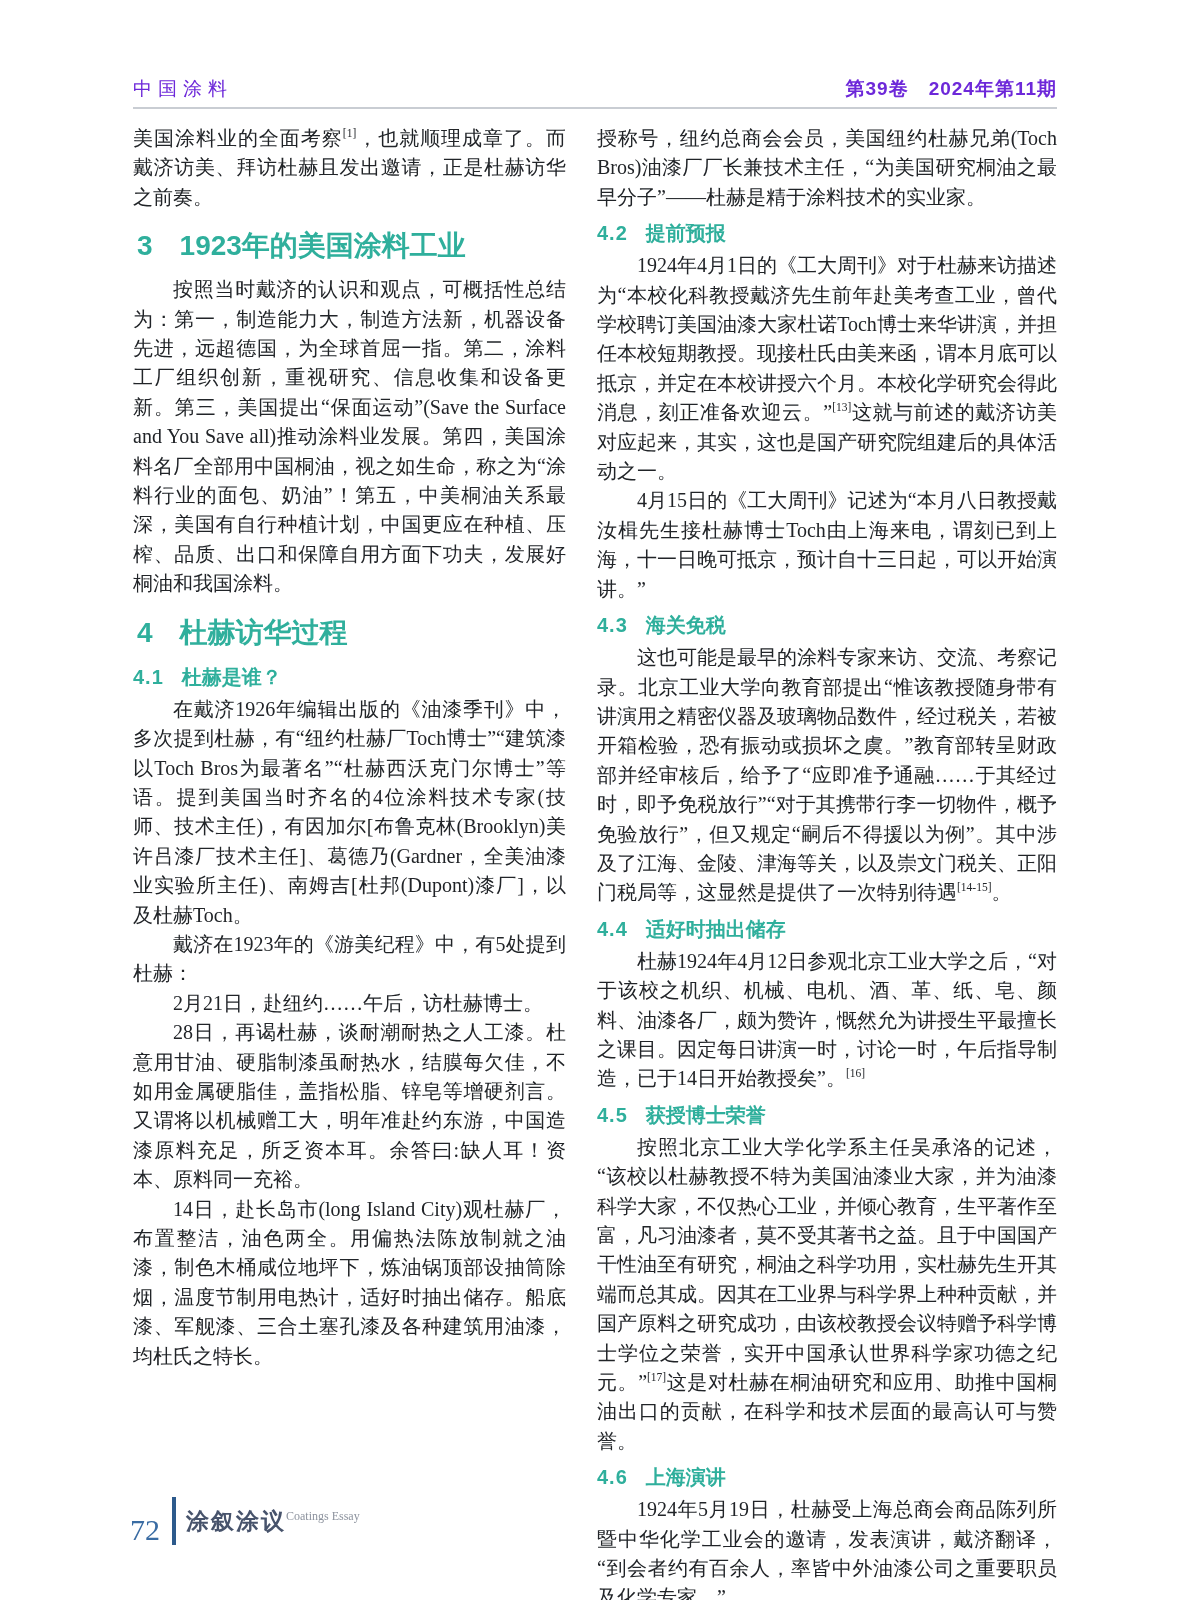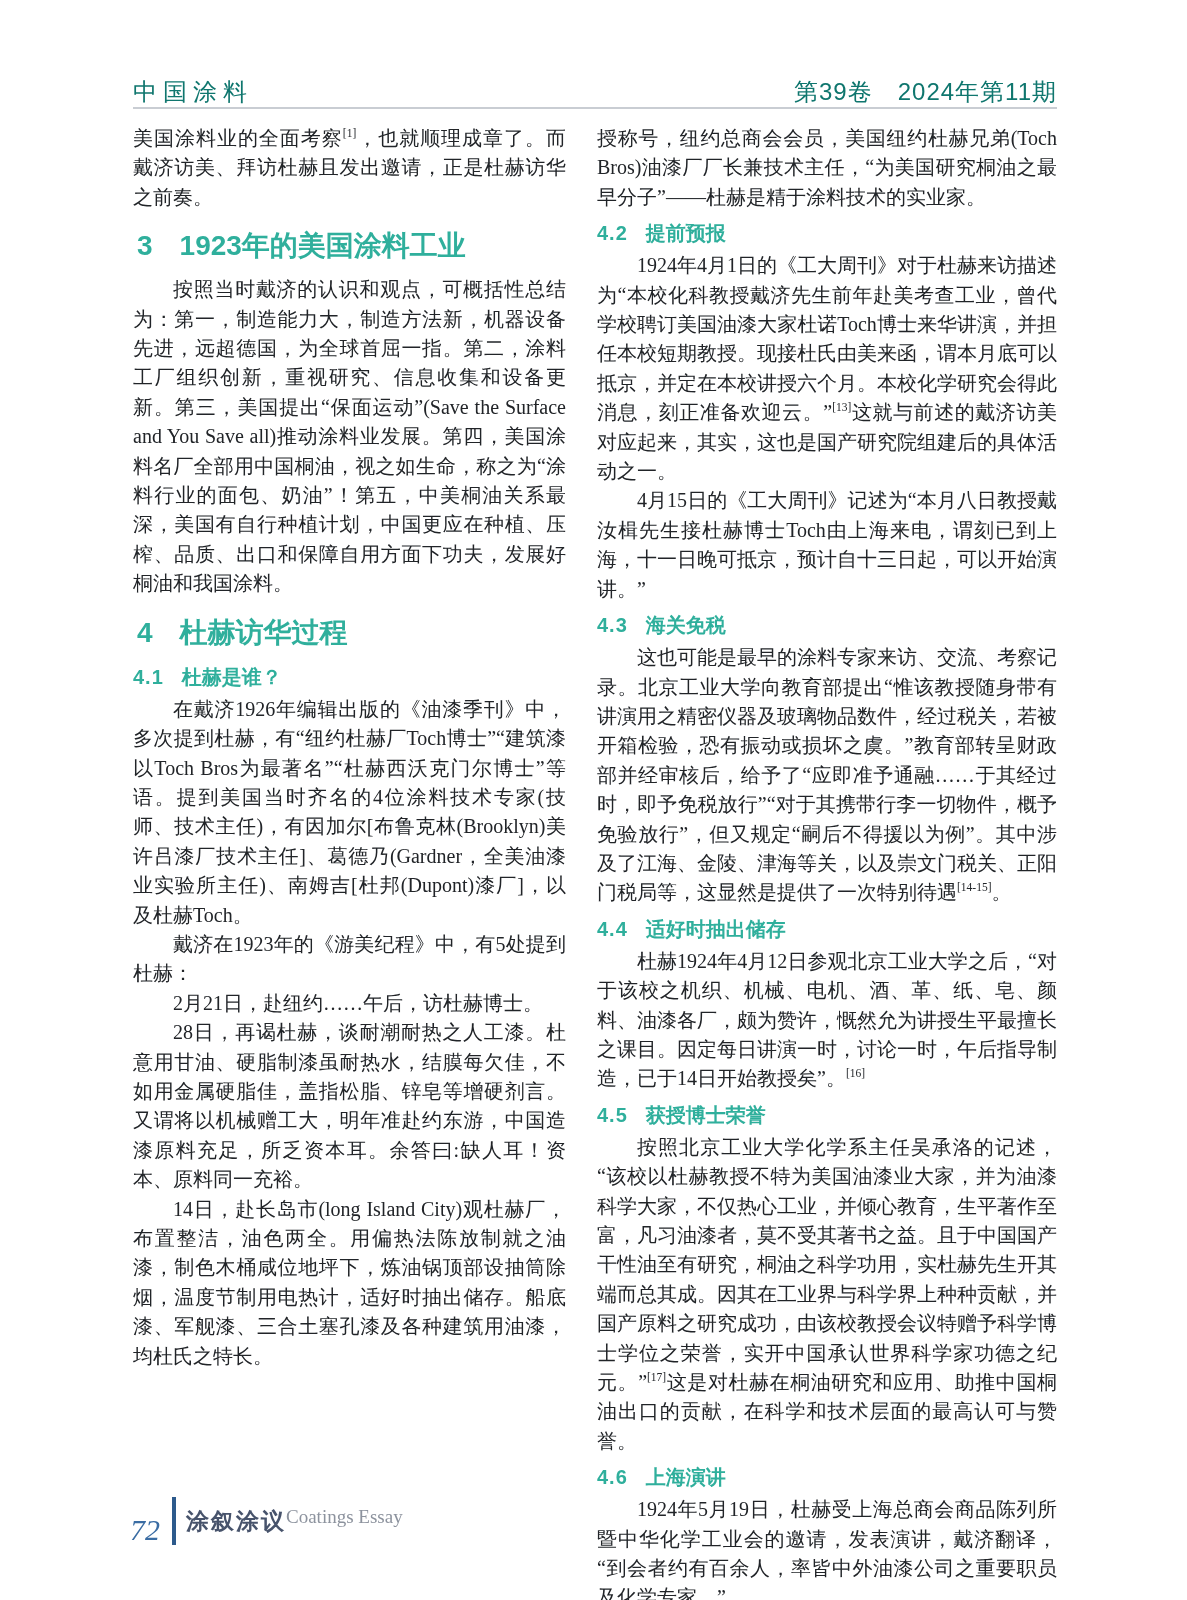--- a/index.html
+++ b/index.html
@@ -9,24 +9,24 @@
     background:#ffffff;
     overflow:hidden;
     font-family:"Liberation Serif","DejaVu Serif",serif;
     color:#212428;
   }
   
   .runhead{
     position:absolute;left:133px;top:76px;width:924px;
     display:flex;justify-content:space-between;align-items:flex-start;
     font-family:"Liberation Sans","DejaVu Sans",sans-serif;
-    font-size:24px;color:#0f766e;
+    font-size:19px;color:#6d28d9;
   }
   .runhead .journal{letter-spacing:6px;}
-  .runhead .vol{letter-spacing:1px;}
+  .runhead .vol{letter-spacing:1px;font-weight:bold;}
   .runhead-rule{
     position:absolute;left:133px;top:107px;width:924px;height:0;
     border-top:2px solid #c9cdd3;
   }
   
   .columns{
     position:absolute;left:133px;top:124px;width:924px;
     display:flex;gap:31px;
   }
   .col{display:block;}
@@ -63,35 +63,34 @@
   
   .footer{
     position:absolute;left:130px;top:1497px;
     display:flex;align-items:center;
   }
   .footer .pageno{
     font-family:"Liberation Serif","DejaVu Serif",serif;
     font-size:30px;color:#3a6ca3;
     align-self:flex-end;
     line-height:30px;
-    font-style:italic;
   }
   .footer .fbar{
     width:4px;height:48px;background:#2d5a8c;
     margin:0 10px 0 12px;
   }
   .footer .ftexts{display:flex;flex-direction:row;justify-content:center;}
   .footer .fcn{
     font-family:"Liberation Sans","DejaVu Sans",sans-serif;
     font-weight:bold;font-size:23px;color:#47536b;
     letter-spacing:2px;line-height:26px;
   }
   .footer .fen{
     font-family:"Liberation Serif","DejaVu Serif",serif;
-    font-size:19px;color:#8d939e;line-height:17px;
+    font-size:12px;color:#8d939e;line-height:17px;
   }
 </style>
 </head>
 <body>
 
 <div class="page">
 
   <div class="runhead">
     <span class="journal">中国涂料</span>
     <span class="vol">第39卷　2024年第11期</span>

